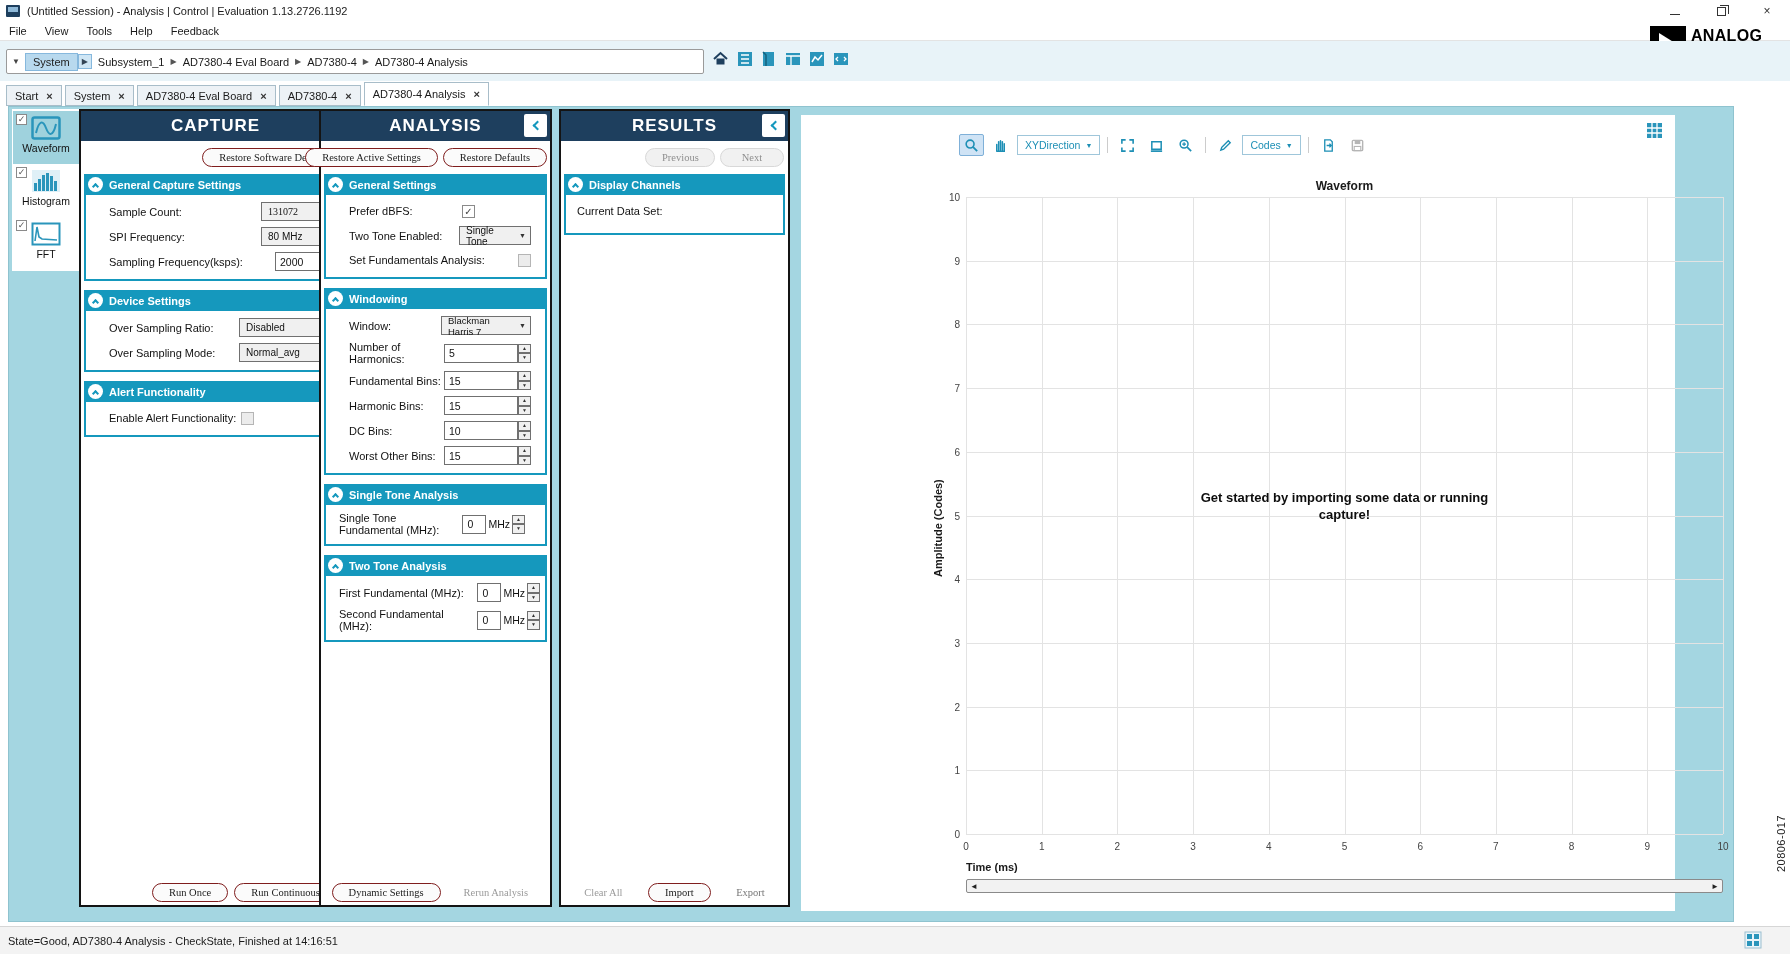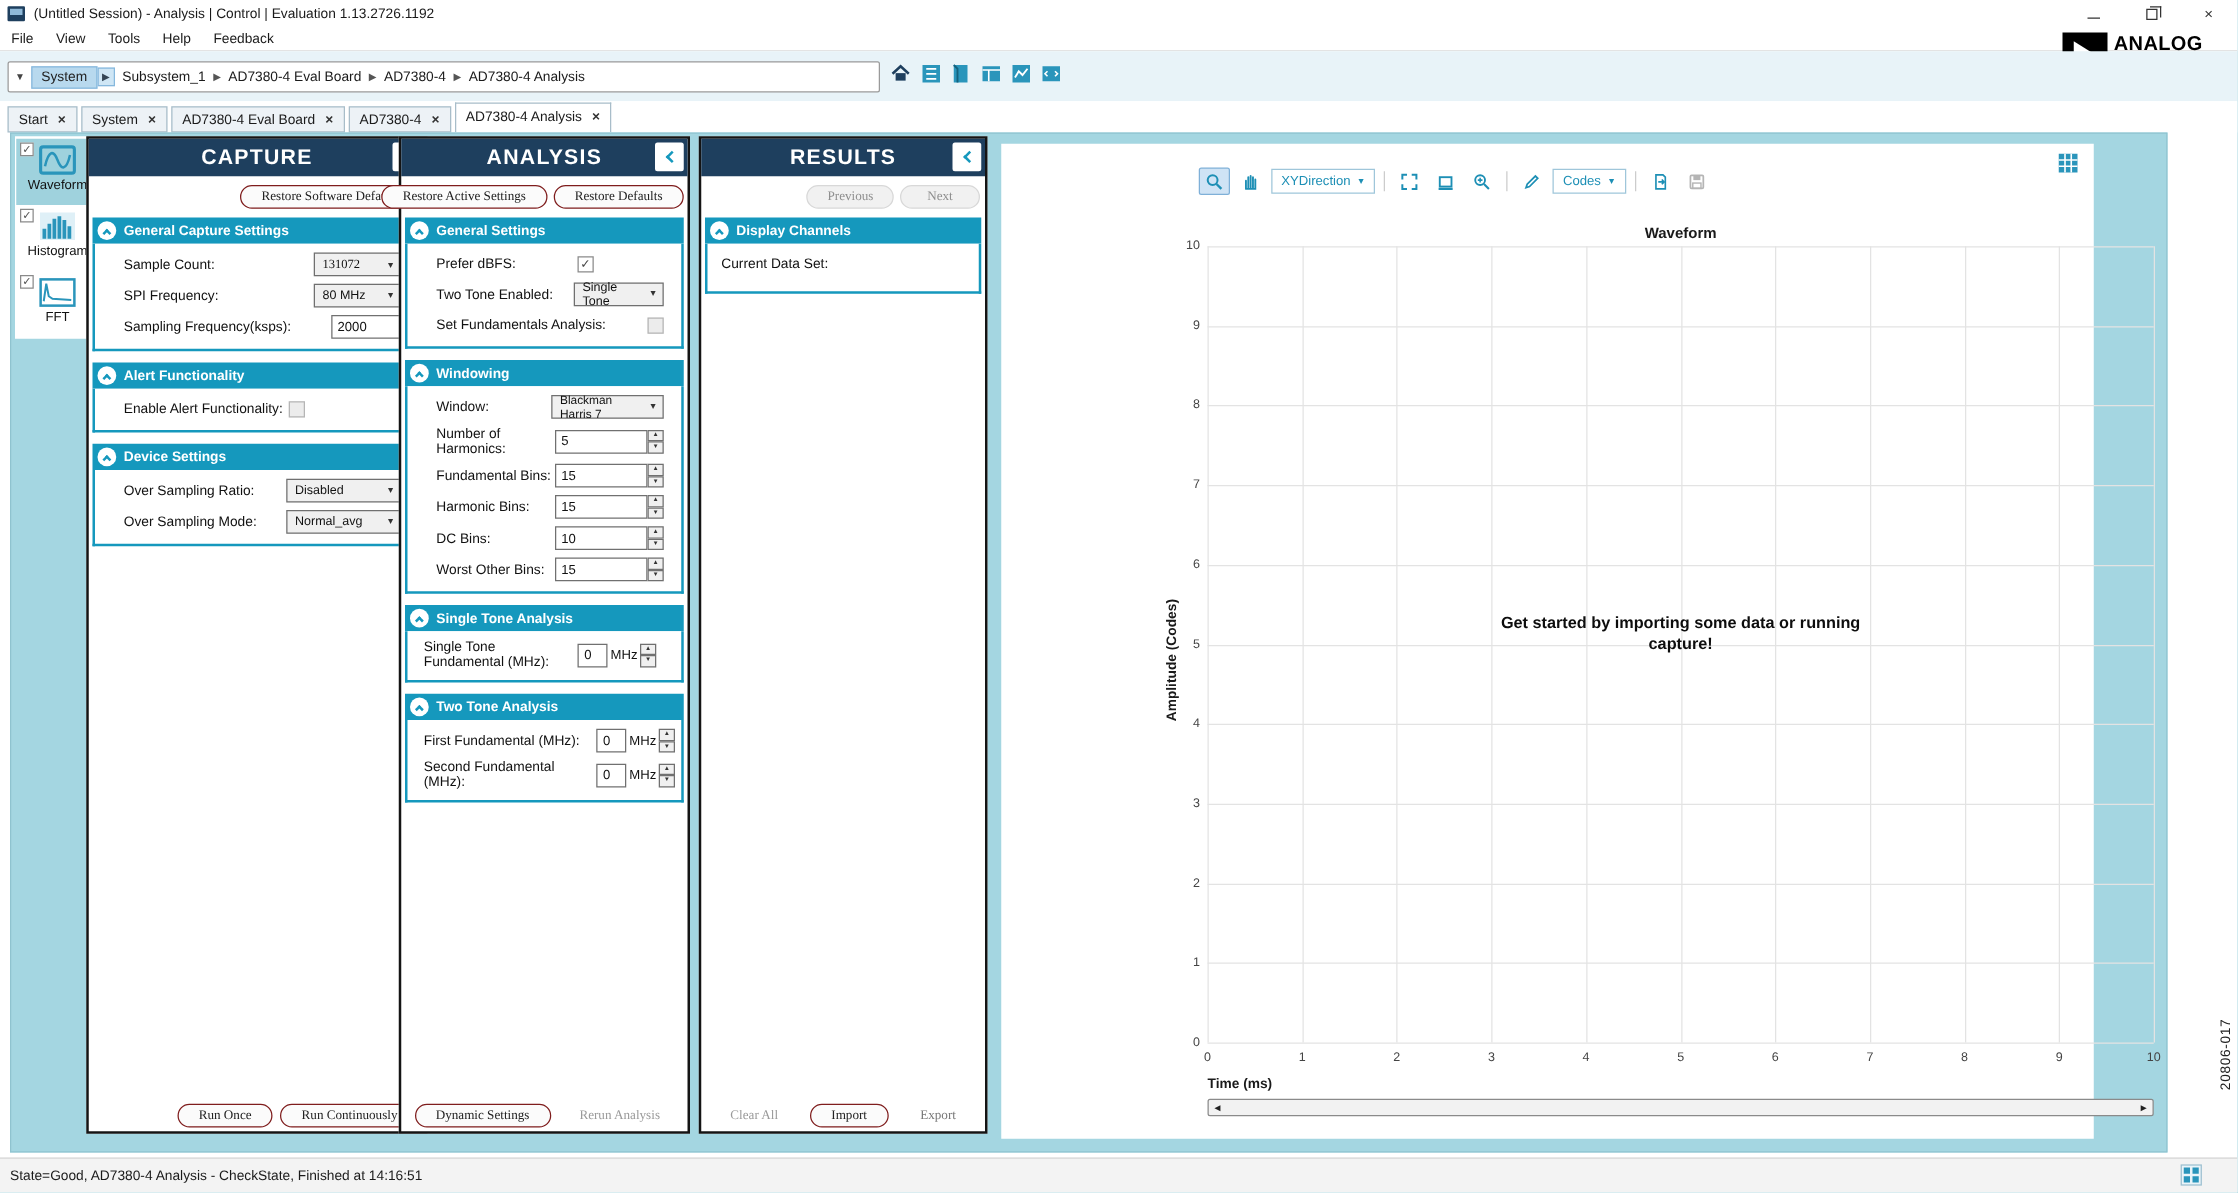--- a/index.html
+++ b/index.html
@@ -255,21 +255,21 @@
     <span class="side-cb">✓</span>
     <span class="side-icon">
       <svg width="30" height="24" viewBox="0 0 30 24">
           <rect x="1.5" y="1.5" width="27" height="21" fill="none" stroke="#2a95bb" stroke-width="2"></rect>
           <path d="M4 19 L6 5 L8 15 L11 17 L26 18" fill="none" stroke="#2a95bb" stroke-width="1.6"></path>
         </svg>
     </span>
     <span class="side-label">FFT</span>
   </div>
 
-  <div class="panel" style="left:60px; width:273px;">
+  <div class="panel" style="left:70px; width:273px;">
     <div class="panel-header">
       <span>CAPTURE</span>
       <span class="panel-collapse">
           <span class="chev-left"></span>
         </span>
     </div>
     <div class="panel-body">
       <div class="btn-row">
         <button class="pill">Restore Software Defaults</button>
       </div>
@@ -301,51 +301,51 @@
             <input class="tinput" style="width: 56px;" value="2000">
           </div>
         </div>
       </div>
 
       <div class="section">
         <div class="sec-header">
           <span class="sec-circle">
               <span class="chev-up"></span>
             </span>
+          <span>Device Settings</span>
+        </div>
+        <div class="sec-body">
+          <div class="frow">
+            <span>Over Sampling Ratio:</span>
+            <span class="combo" style="width:92px;">
+              <span>Disabled</span>
+                <span class="arr">▼</span>
+            </span>
+          </div>
+          <div class="frow">
+            <span>Over Sampling Mode:</span>
+            <span class="combo" style="width:92px;">
+              <span>Normal_avg</span>
+                <span class="arr">▼</span>
+            </span>
+          </div>
+        </div>
+      </div>
+
+      <div class="section">
+        <div class="sec-header">
+          <span class="sec-circle">
+              <span class="chev-up"></span>
+            </span>
           <span>Alert Functionality</span>
         </div>
         <div class="sec-body">
           <div class="frow start">
             <span>Enable Alert Functionality:</span>
             <span class="cb dim"></span>
-          </div>
-        </div>
-      </div>
-
-      <div class="section">
-        <div class="sec-header">
-          <span class="sec-circle">
-              <span class="chev-up"></span>
-            </span>
-          <span>Device Settings</span>
-        </div>
-        <div class="sec-body">
-          <div class="frow">
-            <span>Over Sampling Ratio:</span>
-            <span class="combo" style="width:92px;">
-              <span>Disabled</span>
-                <span class="arr">▼</span>
-            </span>
-          </div>
-          <div class="frow">
-            <span>Over Sampling Mode:</span>
-            <span class="combo" style="width:92px;">
-              <span>Normal_avg</span>
-                <span class="arr">▼</span>
-            </span>
           </div>
         </div>
       </div>
 
       <div class="panel-actions">
         <button class="pill">Run Once</button>
         <button class="pill">Run Continuously</button>
       </div>
     </div>
   </div>

